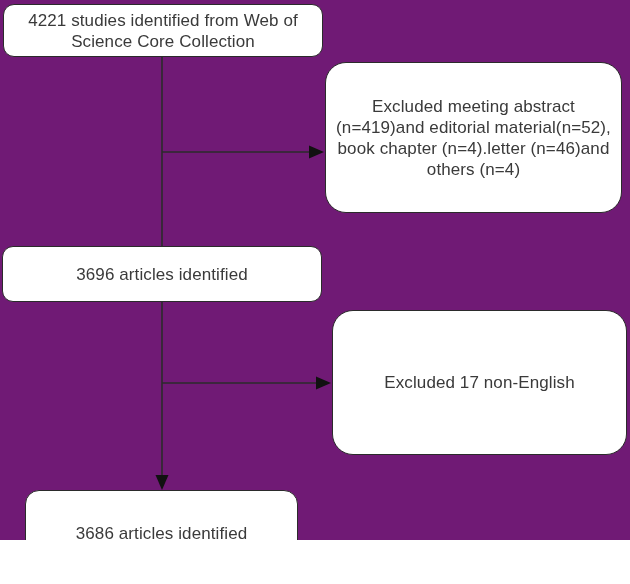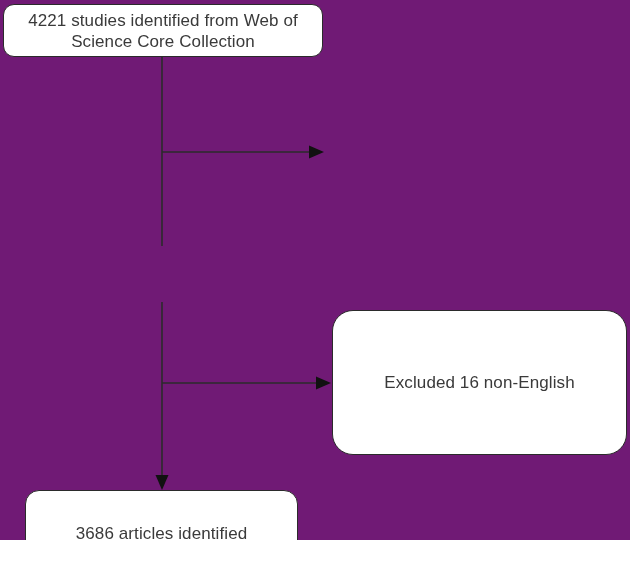--- a/index.html
+++ b/index.html
@@ -71,23 +71,32 @@
 
     <line x1="162" y1="383" x2="317" y2="383" stroke="#2b2b2b" stroke-width="1.6"></line>
     <polygon points="331,383 316,376.5 316,389.5" fill="#111111"></polygon>
   </svg>
 
   <div id="box-top" class="node small-radius">
     <div class="node-text">4221 studies identified from Web of
 Science Core Collection</div>
   </div>
 
+  <div id="box-excl1" class="node big-radius">
+    <div class="node-text">Excluded meeting abstract
+(n=419)and editorial material(n=52),
+book chapter (n=4).letter (n=46)and
+others (n=4)</div>
+  </div>
 
+  <div id="box-mid" class="node small-radius">
+    <div class="node-text">3696 articles identified</div>
+  </div>
 
   <div id="box-excl2" class="node big-radius">
-    <div class="node-text">Excluded 16 non-English</div>
+    <div class="node-text">Excluded 17 non-English</div>
   </div>
 
   <div id="box-bottom" class="node small-radius">
     <div class="node-text">3686 articles identified</div>
   </div>
 
 </div>
 
 </body></html>

